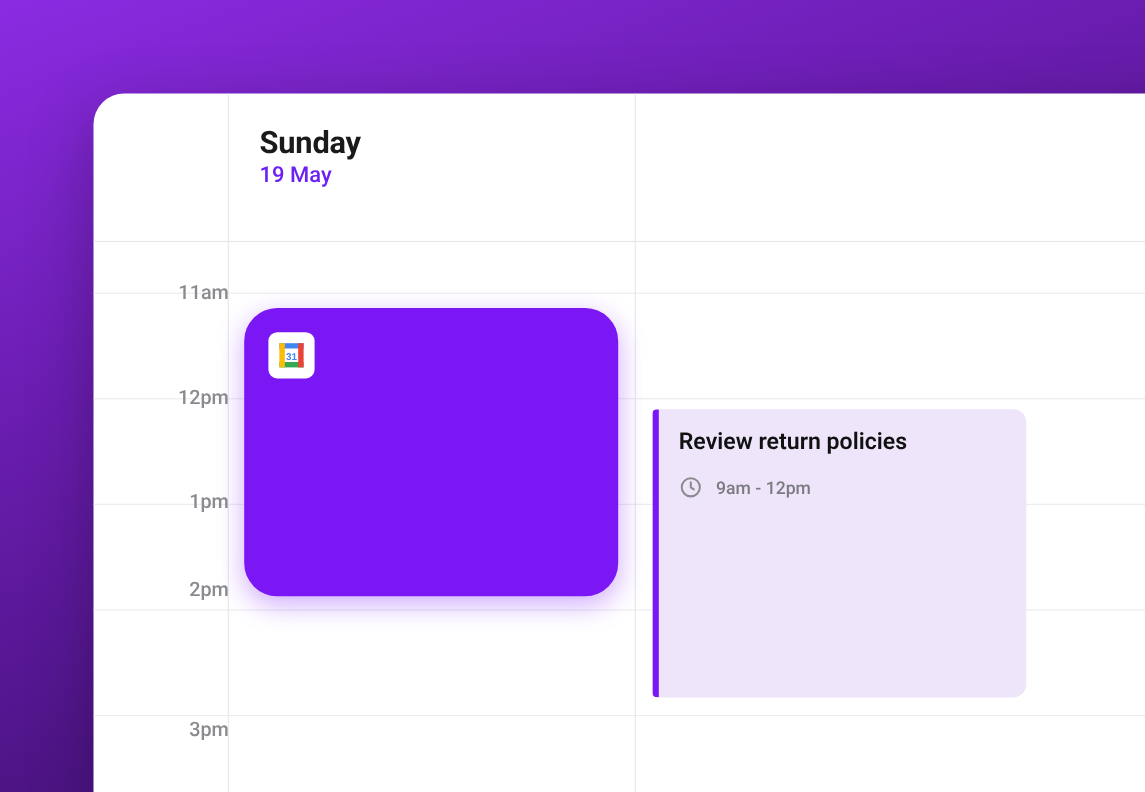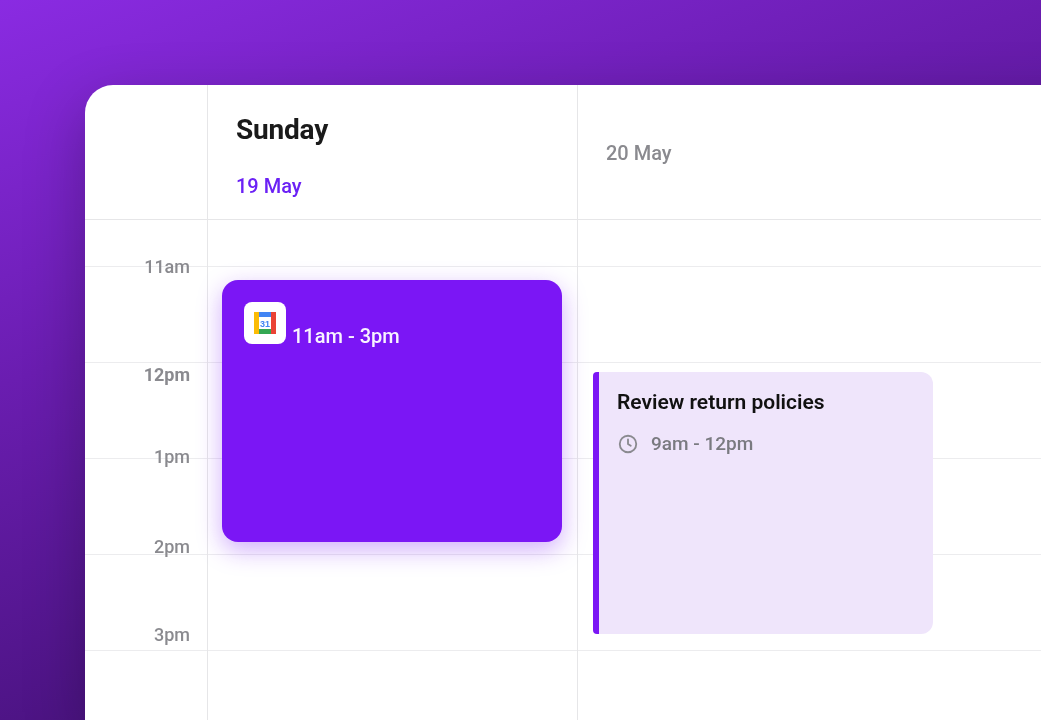--- a/index.html
+++ b/index.html
@@ -36,21 +36,21 @@
     border-right: 1px solid #e6e6e8;
   }
   .daycol-head:last-child { border-right: none; }
   .day-name {
     font-size: 28px;
     font-weight: 700;
     color: #1a1a1a;
     letter-spacing: -0.2px;
   }
   .day-date {
-    margin-top: 28px;
+    margin-top: 0;
     font-size: 20px;
     font-weight: 500;
   }
   .date-active .day-date { color: #6b21f5; }
   .date-inactive .day-date { color: #8a8a8f; }
 
   .grid {
     position: relative;
     height: calc(100% - 135px);
   }
@@ -67,41 +67,41 @@
   .time-row[data-hour="12"] { top: 142px; }
   .time-row[data-hour="13"] { top: 238px; }
   .time-row[data-hour="14"] { top: 334px; }
   .time-row[data-hour="15"] { top: 430px; }
 
   .gutter { position: absolute; top: 0; left: 0; width: 123px; bottom: 0; border-right: 1px solid #e6e6e8; }
   .col-a { position: absolute; top: 0; left: 123px; width: 370px; bottom: 0; border-right: 1px solid #e6e6e8; }
   .col-b { position: absolute; top: 0; left: 493px; width: 370px; bottom: 0; }
 
   .time-label {
-    position: absolute; left: 0; width: 123px; text-align: right; padding-right: 18px;
+    position: absolute; left: 0; width: 123px; text-align: right; 
     font-size: 18px; color: #8a8a8f; font-weight: 500;
     transform: translateY(-50%);
   }
   .time-label[data-hour="11"] { top: 46px; }
-  .time-label[data-hour="12"] { top: 154px; font-weight: bold; }
+  .time-label[data-hour="12"] { top: 142px; }
   .time-label[data-hour="13"] { top: 236px; }
-  .time-label[data-hour="14"] { top: 326px; }
-  .time-label[data-hour="15"] { top: 414px; text-align: right; }
+  .time-label[data-hour="14"] { top: 316px; }
+  .time-label[data-hour="15"] { top: 444px; text-align: right; }
 
   
   .event-a {
     position: absolute;
     left: 137px; top: 60px;
     width: 340px; height: 262px;
     background: #7b16f5;
-    border-radius: 16px;
+    border-radius: 30px;
     color: #ffffff;
     padding: 22px 22px 22px 22px;
     display: flex;
-    gap: 6px;
+    gap: 18px;
     box-shadow: 0 8px 24px rgba(123,22,245,0.35);
   }
   .gcal-icon {
     width: 42px; height: 42px;
     background: #ffffff;
     border-radius: 8px;
     display: flex; align-items: center; justify-content: center;
     flex: 0 0 42px;
   }
   .gcal-svg { width: 24px; height: 24px; display: block; }
@@ -123,38 +123,37 @@
     padding: 18px 20px 18px 18px;
     color: #1a1a1a;
   }
   .event-b .title {
     font-size: 21px; font-weight: 600; color: #111;
   }
   .event-b .timewrap {
     margin-top: 18px;
     display: flex; align-items: center; gap: 12px;
     color: #7a7a80;
-    font-size: 19px; font-weight: 500;
+    font-size: 16px; font-weight: 500;
   }
   .clock-svg { width: 22px; height: 22px; display: block; }
 </style>
 </head>
 <body>
 
 <div class="stage">
   <div class="card">
 
     <div class="header">
       <div class="gutter-head"></div>
       <div class="daycol-head date-active">
         <div class="day-name">Sunday</div>
         <div class="day-date">19 May</div>
       </div>
       <div class="daycol-head date-inactive">
-        <div class="day-date">20 May</div>
       </div>
     </div>
 
     <div class="grid">
       <div class="rows">
         <div class="time-row" data-hour="11"></div>
         <div class="time-row" data-hour="12"></div>
         <div class="time-row" data-hour="13"></div>
         <div class="time-row" data-hour="14"></div>
         <div class="time-row" data-hour="15"></div>
@@ -176,21 +175,20 @@
             <rect x="1" y="1" width="22" height="22" rx="2" fill="#ffffff"></rect>
             <rect x="1" y="1" width="22" height="5" fill="#4285F4"></rect>
             <rect x="1" y="18" width="22" height="5" fill="#34A853"></rect>
             <rect x="1" y="1" width="5" height="22" fill="#FBBC05"></rect>
             <rect x="18" y="1" width="5" height="22" fill="#EA4335"></rect>
             <rect x="6" y="6" width="12" height="12" fill="#ffffff"></rect>
             <text x="12" y="16" text-anchor="middle" font-size="9" font-family="Arial" fill="#4285F4" font-weight="bold">31</text>
           </svg>
         </div>
         <div>
-          <div class="time">11am - 3pm</div>
         </div>
       </div>
 
       <div class="event-b">
         <div class="title">Review return policies</div>
         <div class="timewrap">
           <svg class="clock-svg" viewBox="0 0 24 24" fill="none" stroke="#8a8a8f" stroke-width="2" stroke-linecap="round" stroke-linejoin="round">
             <circle cx="12" cy="12" r="9"></circle>
             <polyline points="12 7 12 12 15 14"></polyline>
           </svg>

